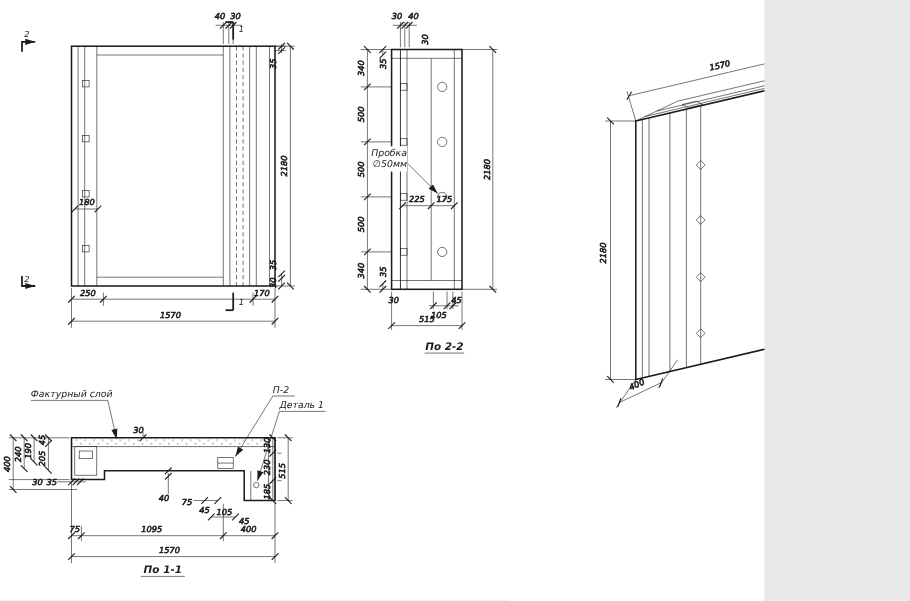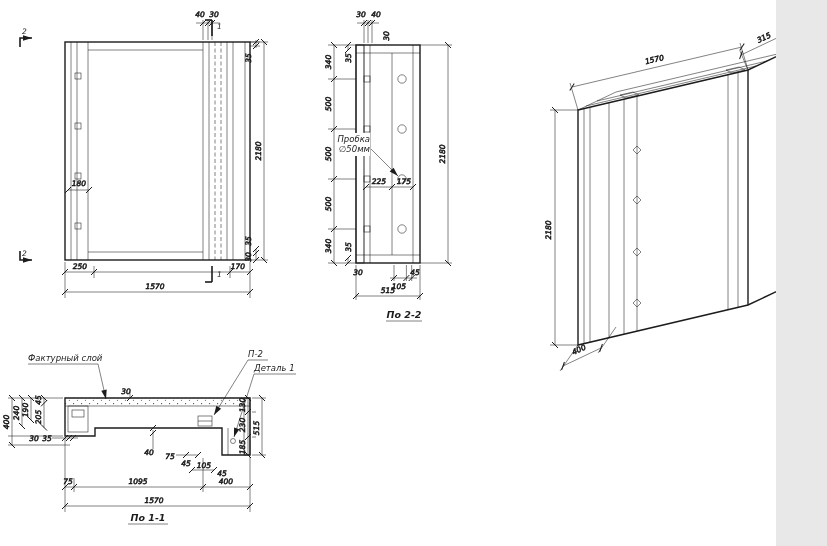--- a/index.html
+++ b/index.html
@@ -1,17 +1,17 @@
 <!DOCTYPE html>
 <html><head>
 <meta charset="utf-8">
 <style>
   html,body { margin:0; padding:0; background:#e8e8e8; }
   .stage {
-    position:relative; width:776px; height:546px; background:#ffffff;
+    position:relative; width:695px; height:546px; background:#ffffff;
     overflow:hidden; font-family:"DejaVu Sans", sans-serif;
   }
   svg { position:absolute; left:0; top:0; }
   svg text { fill:#1c1c1c; font-family:"DejaVu Sans", sans-serif; }
   text.d   { font-size:7.5px; font-style:italic; }
   text.lbl { font-size:8.5px; font-style:italic; }
   text.cap { font-size:9.5px; font-style:italic; font-weight:bold; }
   .thick  { stroke:#1c1c1c; stroke-width:1.4; fill:none; }
   .thin   { stroke:#1c1c1c; stroke-width:0.55; fill:none; }
   .dim    { stroke:#1c1c1c; stroke-width:0.55; fill:none; }

